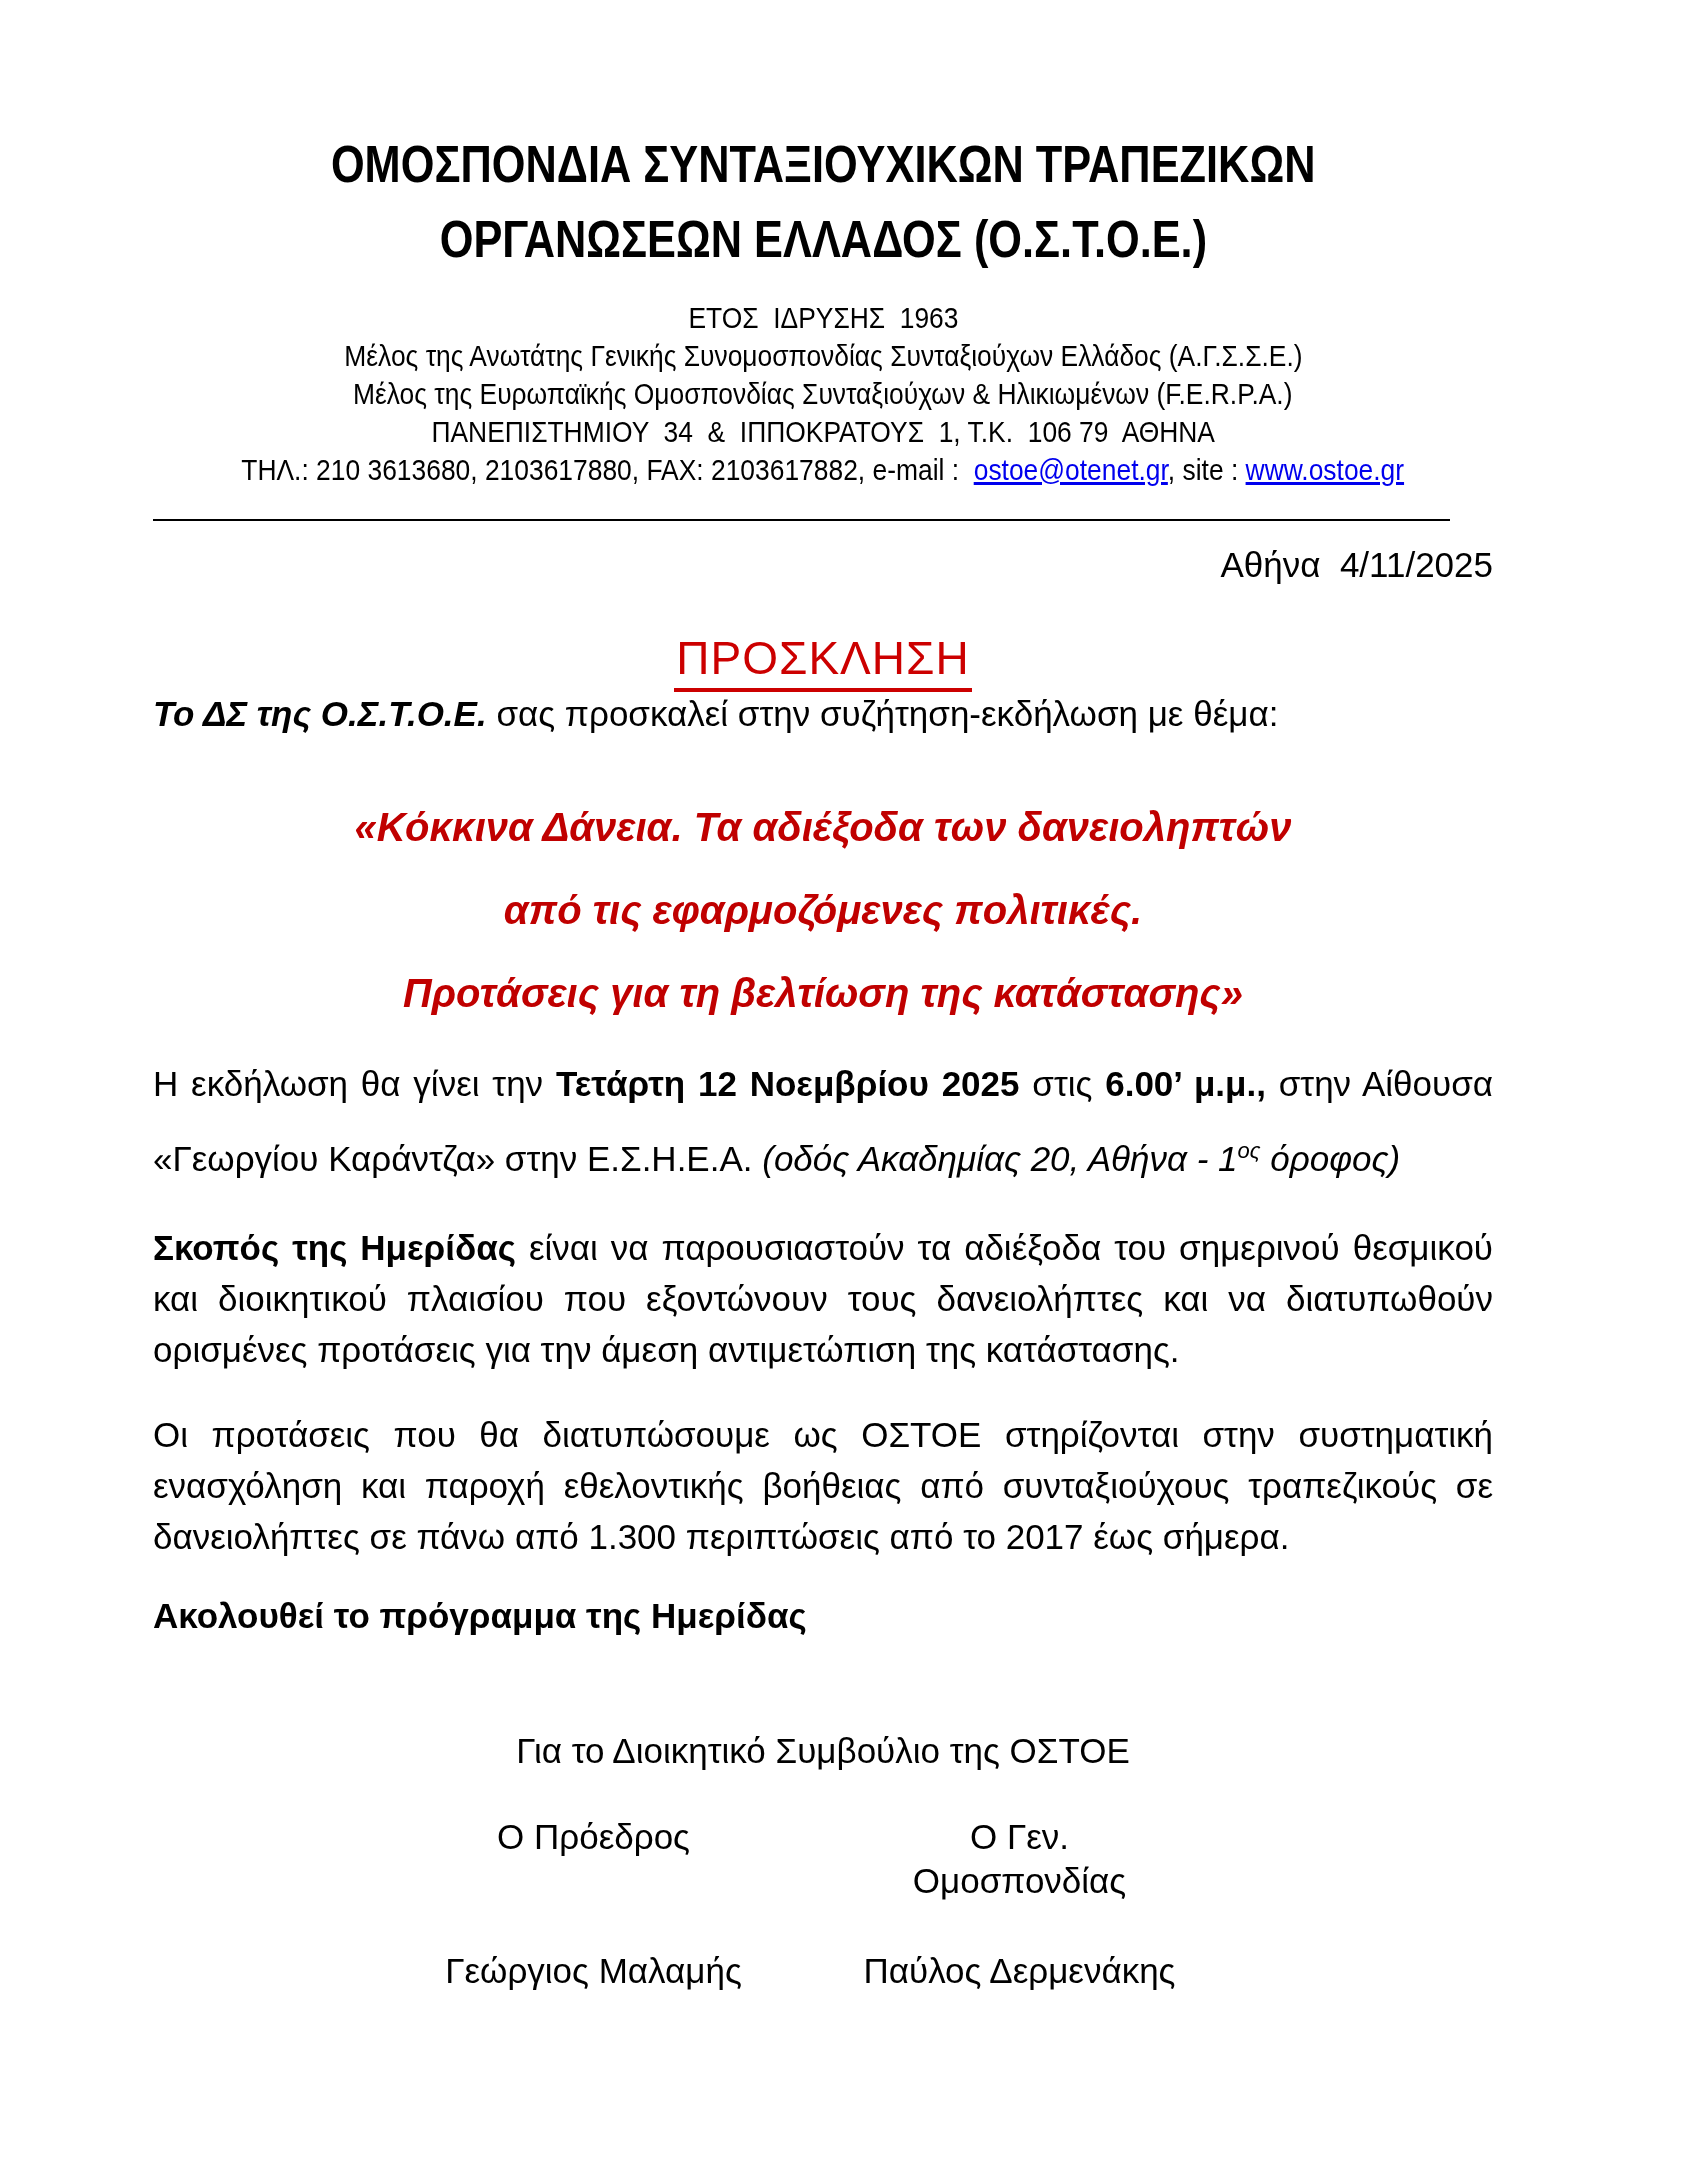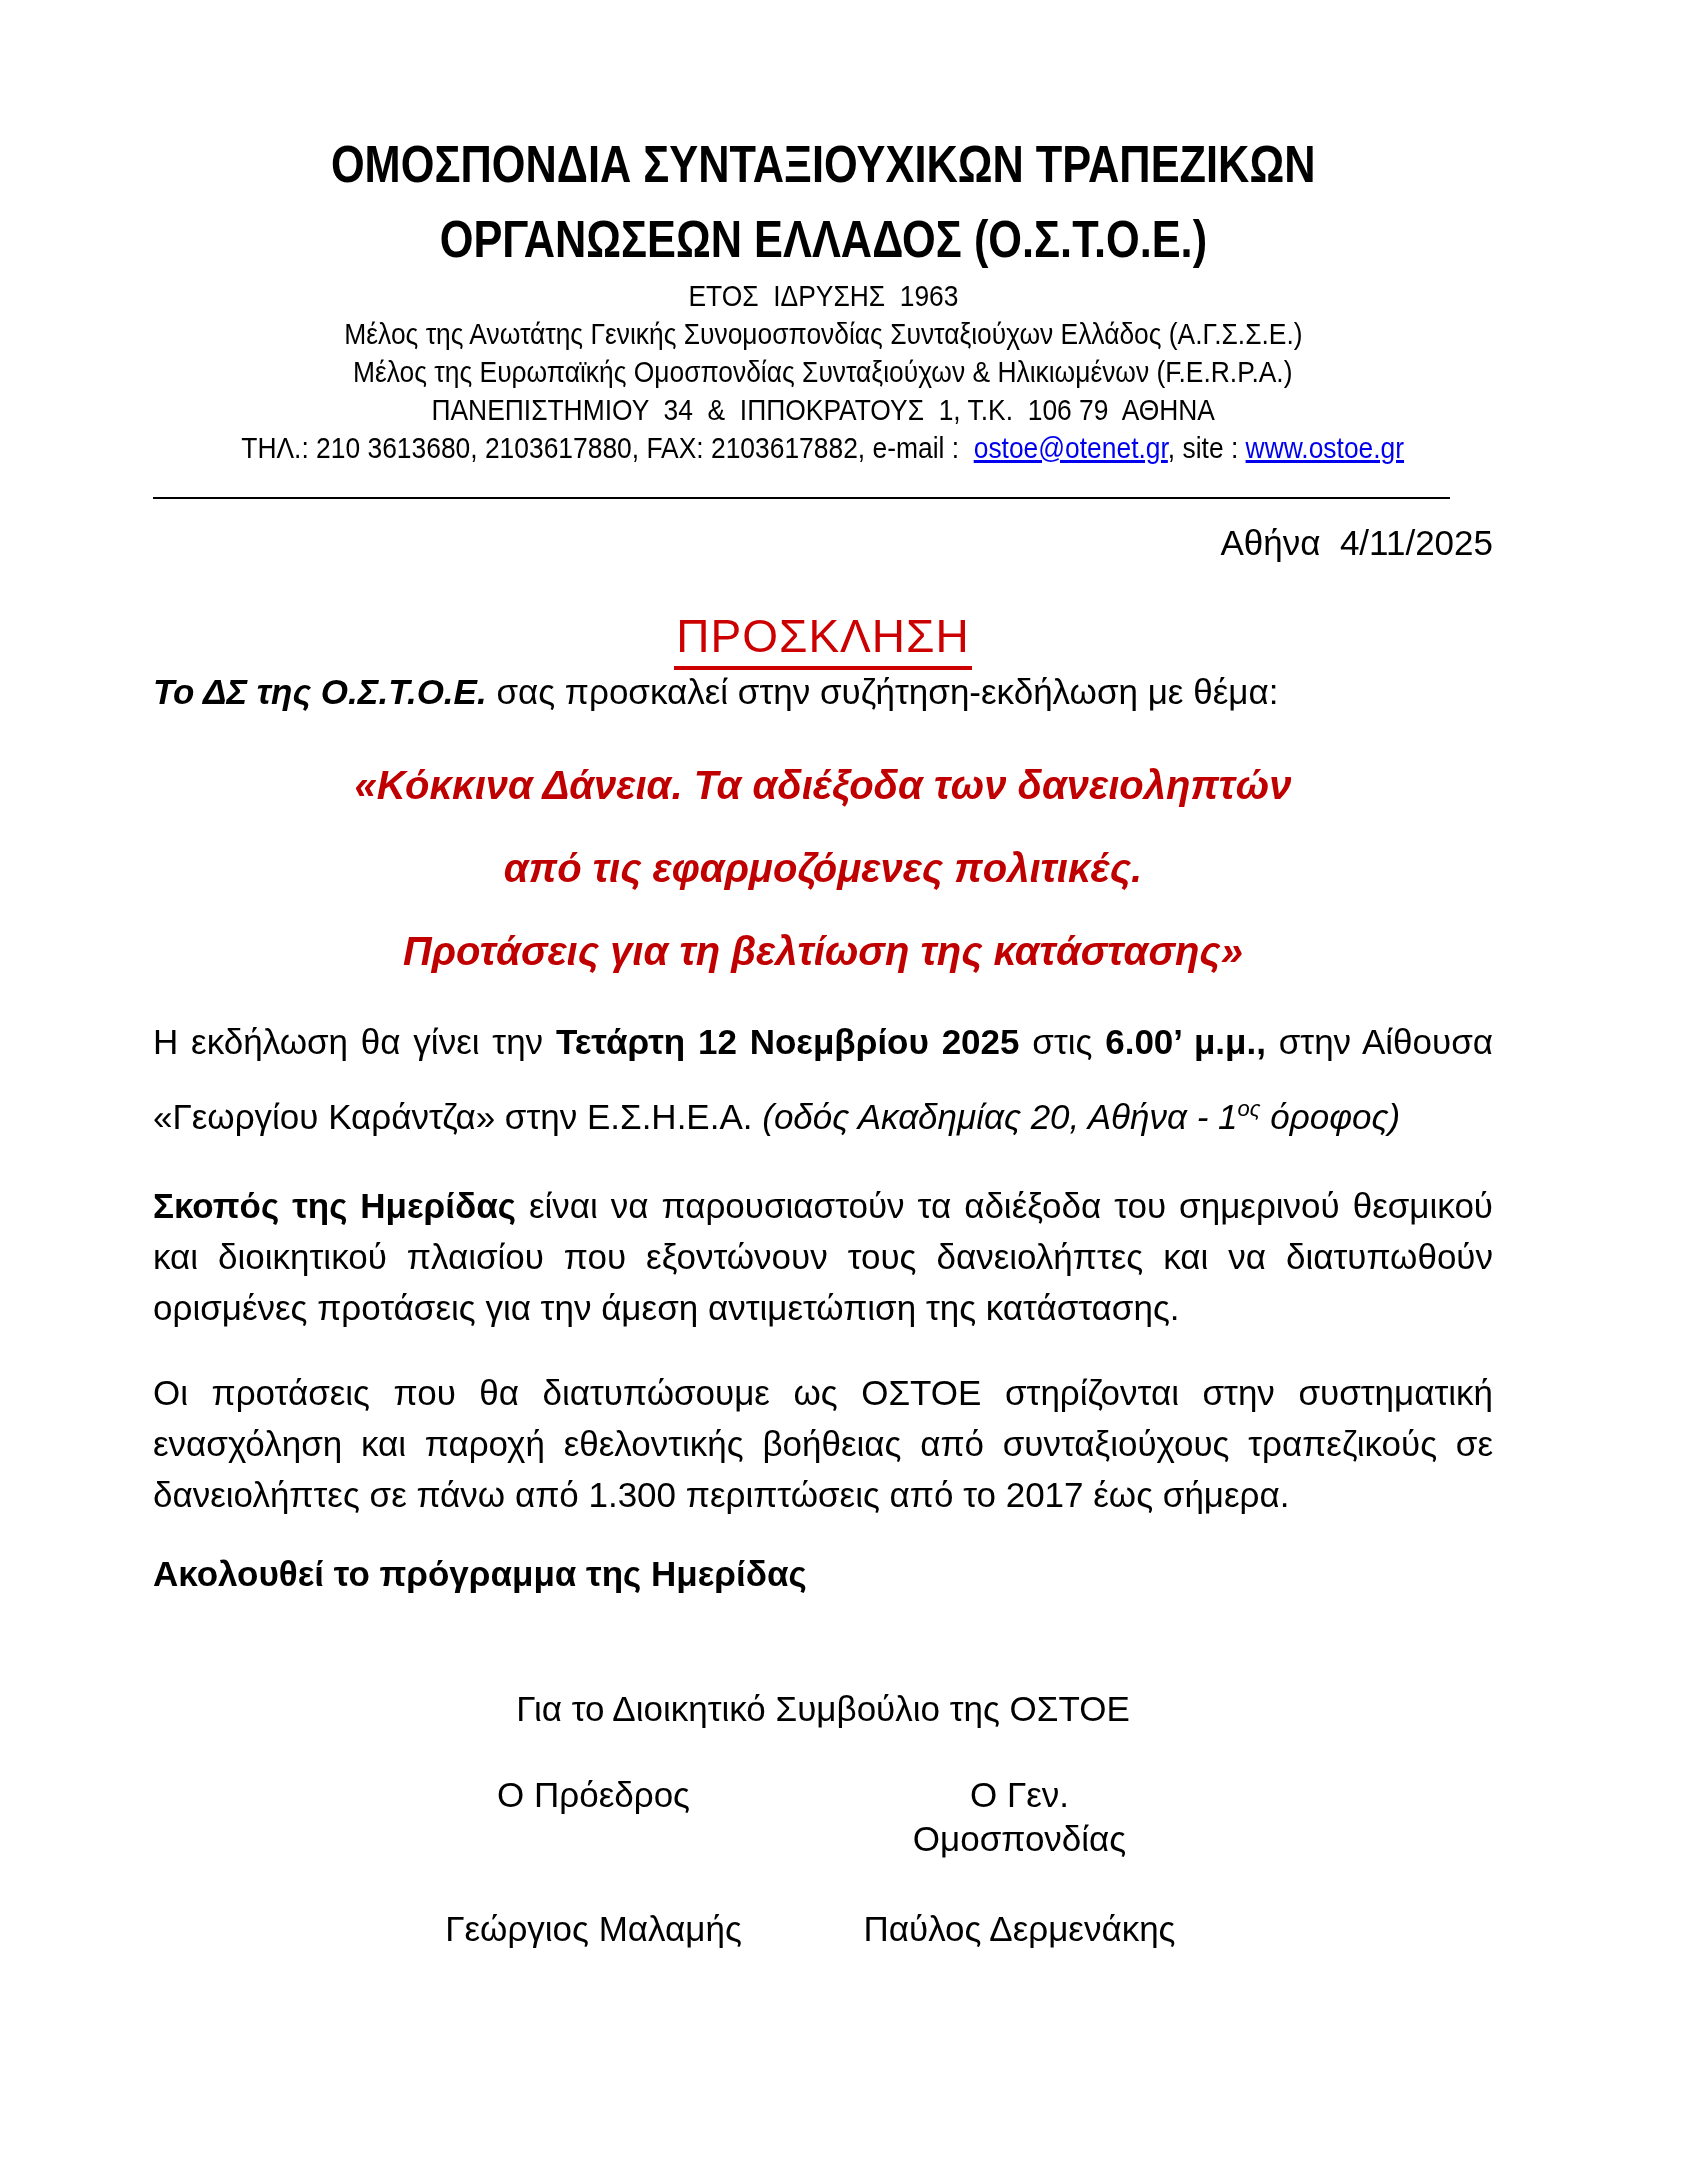--- a/index.html
+++ b/index.html
@@ -24,21 +24,21 @@
     font-weight: bold;
     font-size: 51px;
     line-height: 75px;
   }
   .org-title .cond { transform: scaleX(0.85); }
   .hline {
     text-align: center;
     font-size: 30px;
     line-height: 38px;
   }
-  .founded { }
+  .founded { margin-top: 22px; }
   a {
     color: var(--link-blue, #0000EE);
     text-decoration: underline;
     cursor: pointer;
   }
   .divider {
     width: 1297px;
     border-bottom: 2px solid #000;
     margin-top: 30px;
   }
@@ -65,21 +65,21 @@
   .bold { font-weight: bold; }
   .italic { font-style: italic; }
   .theme-line {
     color: var(--theme-red, #C00000);
     font-weight: bold;
     font-style: italic;
     font-size: 40px;
     line-height: 50px;
     text-align: center;
   }
-  .theme-1 { margin-top: 46px; }
+  .theme-1 { margin-top: 66px; }
   .theme-2, .theme-3 { margin-top: 33px; }
   .event {
     margin-top: 28px;
     font-size: 35px;
     line-height: 75px;
     text-align: justify;
   }
   .event sup { font-size: 22px; line-height: 0; }
   .para {
     font-size: 35px;

